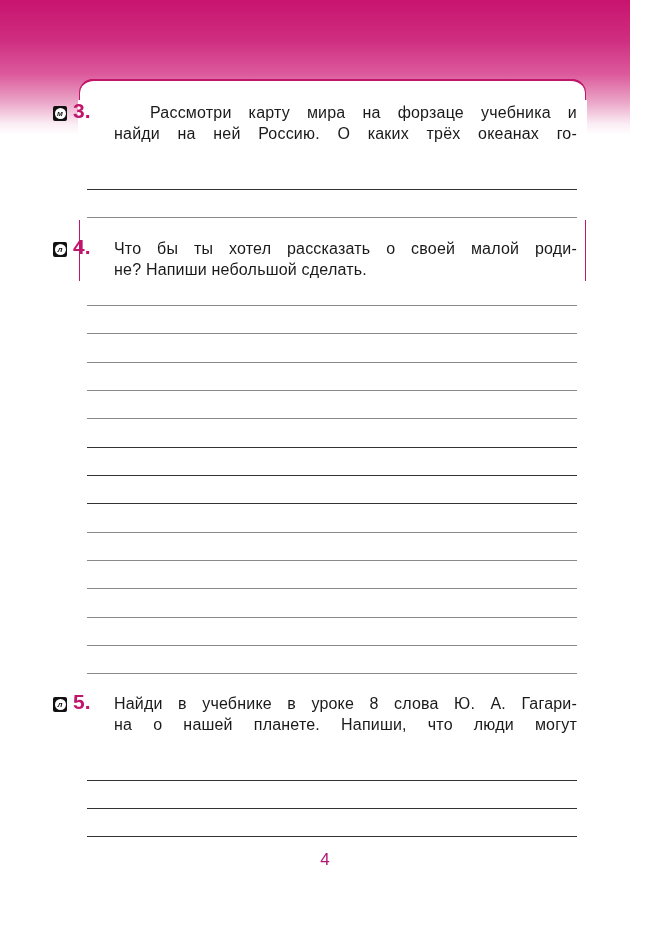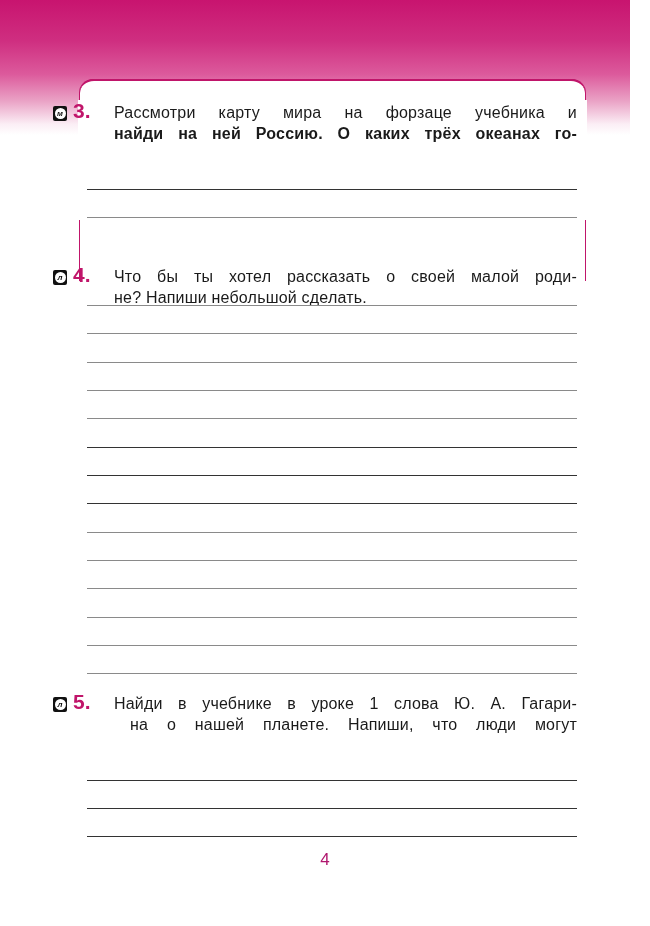--- a/index.html
+++ b/index.html
@@ -64,36 +64,36 @@
 <div class="card"></div>
 <div class="card-mask"></div>
 
 <div class="task" style="top:103px;">
   <div class="task-head">
     <div class="badge">
         <span class="circ">м</span>
       </div>
     <span class="num">3.</span>
     <div class="text">
-      <div style="text-align:justify;text-align-last:justify;">Рассмотри карту мира на форзаце учебника и</div>
-      <div style="text-align:justify;text-align-last:justify;font-weight:bold;">найди на ней Россию. О каких трёх океанах го-</div>
+      <div style="text-align:justify;text-align-last:justify;margin-left:36px;">Рассмотри карту мира на форзаце учебника и</div>
+      <div style="text-align:justify;text-align-last:justify;">найди на ней Россию. О каких трёх океанах го-</div>
     </div>
   </div>
 </div>
 <div class="rule dark" style="top:189px;"></div>
 <div class="rule" style="top:217px;"></div>
 
 <div class="task" style="top:239px;">
   <div class="task-head">
     <div class="badge">
         <span class="circ">л</span>
       </div>
     <span class="num">4.</span>
     <div class="text">
-      <div style="text-align:justify;text-align-last:justify;margin-top:28px;">Что бы ты хотел рассказать о своей малой роди-</div>
+      <div style="text-align:justify;text-align-last:justify;">Что бы ты хотел рассказать о своей малой роди-</div>
       <div>не? Напиши небольшой сделать.</div>
     </div>
   </div>
 </div>
 <div class="rule" style="top:305px;"></div>
 <div class="rule" style="top:333px;"></div>
 <div class="rule" style="top:362px;"></div>
 <div class="rule" style="top:390px;"></div>
 <div class="rule" style="top:418px;"></div>
 <div class="rule dark" style="top:447px;"></div>
@@ -106,22 +106,22 @@
 <div class="rule" style="top:645px;"></div>
 <div class="rule" style="top:673px;"></div>
 
 <div class="task" style="top:694px;">
   <div class="task-head">
     <div class="badge">
         <span class="circ">л</span>
       </div>
     <span class="num">5.</span>
     <div class="text">
-      <div style="text-align:justify;text-align-last:justify;">Найди в учебнике в уроке 1 слова Ю. А. Гагари-</div>
-      <div style="text-align:justify;text-align-last:justify;margin-left:16px;">на о нашей планете. Напиши, что люди могут</div>
+      <div style="text-align:justify;text-align-last:justify;">Найди в учебнике в уроке 8 слова Ю. А. Гагари-</div>
+      <div style="text-align:justify;text-align-last:justify;">на о нашей планете. Напиши, что люди могут</div>
     </div>
   </div>
 </div>
 <div class="rule dark" style="top:780px;"></div>
 <div class="rule dark" style="top:808px;"></div>
 <div class="rule dark" style="top:836px;"></div>
 
 <div class="page-number">4</div>
 
 </body></html>

